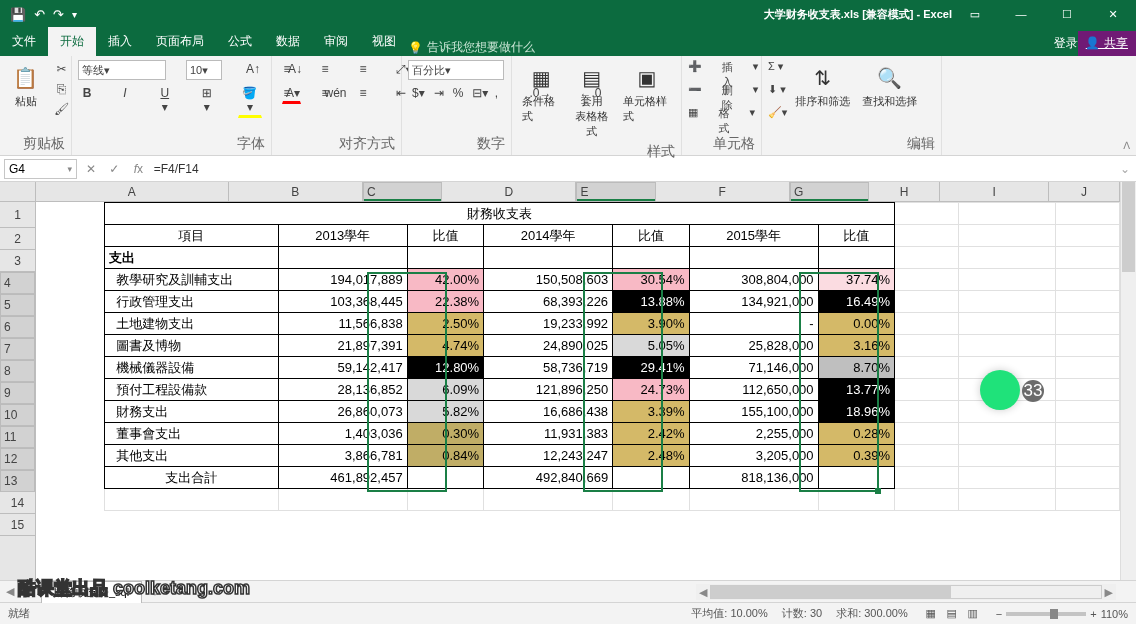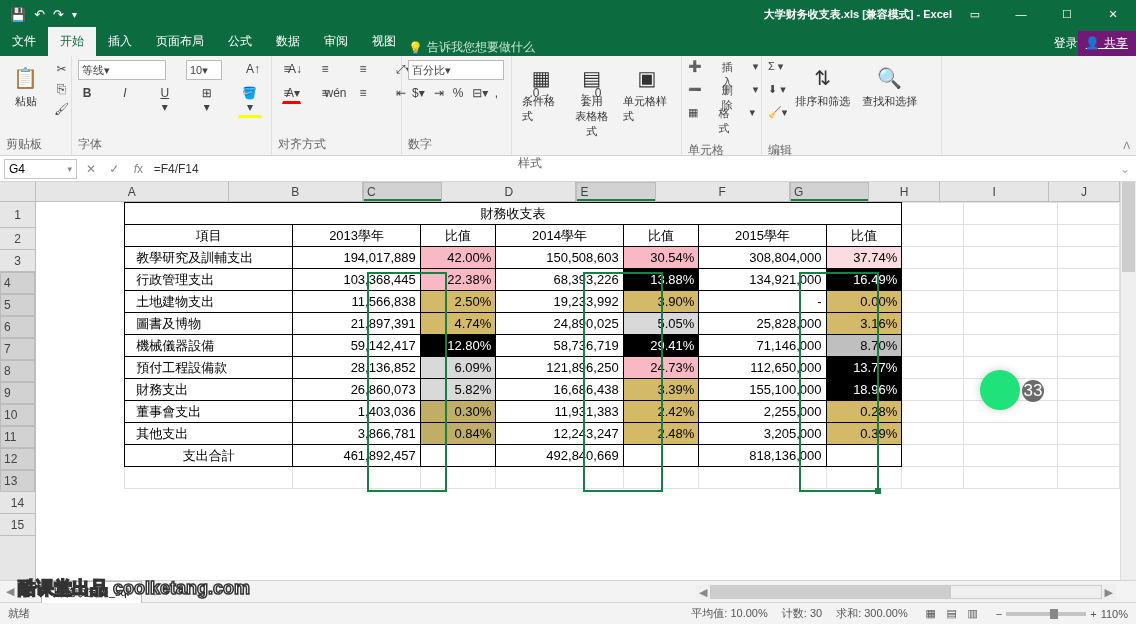--- a/index.html
+++ b/index.html
@@ -13,21 +13,21 @@
 .titlebar .winbtns div { width: 46px; height:28px; display:flex; align-items:center; justify-content:center; color:#fff; }
 
 .tabs { height: 28px; background: #0c6b3f; display:flex; align-items:flex-end; color:#fff; font-size:12px; }
 .tabs .tab { padding: 6px 12px; cursor:pointer; }
 .tabs .tab.active { background: #f3f3f3; color:#0c6b3f; }
 .tabs .right { margin-left:auto; display:flex; align-items:center; padding-right:0; gap:0; }
 .tabs .tell { color:#c9e5d5; display:flex; align-items:center; gap:4px; }
 
 .ribbon { height: 100px; background:#f3f3f3; border-bottom:1px solid #d4d4d4; display:flex; position:relative; }
 .rgroup { border-right:1px solid #e0e0e0; padding: 4px 6px 2px; display:flex; flex-direction:column; justify-content:space-between; }
-.rgroup .label { text-align:left; font-size:12px; color:#666; margin-top:14px; }
+.rgroup .label { text-align:right; font-size:14px; color:#666; margin-top:2px; }
 .rgroup .body { flex:1; display:flex; align-items:flex-start; gap:4px; }
 .bigbtn { display:flex; flex-direction:column; align-items:center; justify-content:center; font-size:11px; color:#333; padding:2px 4px; }
 .bigbtn .ico { width:32px; height:32px; display:flex; align-items:center; justify-content:center; font-size:20px; }
 .smallrow { display:flex; align-items:flex-start; gap:20px; font-size:11px; color:#444; height:22px; }
 .sel { border:1px solid #bbb; background:#fff; font-size:11px; padding:1px 3px; height:20px; display:flex; align-items:center; }
 .btn-s { border:1px solid transparent; padding:1px 3px; font-size:12px; color:#444; min-width:18px; text-align:center; }
 .ribbon-collapse { position:absolute; right:6px; bottom:4px; font-size:10px; color:#888; }
 
 .fbar { height:26px; border-bottom:1px solid #d4d4d4; display:flex; align-items:center; font-size:12px; background:#fff; }
 .namebox { width:73px; border:1px solid #c6c6c6; margin:2px 4px; height:20px; display:flex; align-items:center; padding:0 4px; justify-content:space-between; }
@@ -40,21 +40,21 @@
 .colhdrs-wrap { flex:1; overflow:hidden; position:relative; }
 .colhdrs { height:20px; display:flex; background:#e6e6e6; border-bottom:1px solid #bdbdbd; }
 .ch { border-right:1px solid #bdbdbd; text-align:center; font-size:12px; color:#444; height:20px; line-height:20px; }
 .ch.sel { background:#d2d2d2; }
 .corner { width:36px; height:20px; background:#e6e6e6; border-right:1px solid #bdbdbd; border-bottom:1px solid #bdbdbd; position:absolute; left:0; top:0; z-index:5; }
 
 .rh { border-bottom:1px solid #bdbdbd; text-align:center; font-size:12px; color:#444; height:22px; line-height:22px; background:#e6e6e6; }
 .rh.sel { background:#d2d2d2; }
 .rh.first { height:26px; line-height:26px; }
 
-.cells { position:absolute; left:52px; top:20px;padding-left:36px; }
+.cells { position:absolute; left:32px; top:20px;padding-left:36px; }
 table.sheet { border-collapse:collapse; }
 table.sheet td { border:1px solid #000; font-size:13px; height:22px; padding:0 4px; background:#fff; }
 td.noborder { border:1px solid #e0e0e0 !important; }
 td.title-cell { text-align:center; font-size:20px; font-family:"SimSun"; height:26px; }
 td.hdr { text-align:center; font-size:14px; }
 td.item { text-align:left; }
 td.num { text-align:right; }
 td.ratio { text-align:right; font-size:12px; }
 .hl-pink { background:#f8b9c5 !important; }
 .hl-lpink { background:#fbdce1 !important;margin-left:16px; }
@@ -316,20 +316,32 @@
               <td class="hdr" style="width:80px">比值</td>
               <td class="hdr" style="width:136px">2014學年</td>
               <td class="hdr" style="width:80px">比值</td>
               <td class="hdr" style="width:136px">2015學年</td>
               <td class="hdr" style="width:80px">比值</td>
               <td class="noborder"></td>
               <td class="noborder"></td>
               <td class="noborder"></td>
             </tr>
             <tr>
+              <td class="item"><b>支出</b></td>
+              <td></td>
+              <td></td>
+              <td></td>
+              <td></td>
+              <td></td>
+              <td></td>
+              <td class="noborder"></td>
+              <td class="noborder"></td>
+              <td class="noborder"></td>
+            </tr>
+            <tr>
               <td class="item">&nbsp;&nbsp;教學研究及訓輔支出</td>
               <td class="num">194,017,889</td>
               <td class="ratio hl-pink">42.00%</td>
               <td class="num">150,508,603</td>
               <td class="ratio hl-pink">30.54%</td>
               <td class="num">308,804,000</td>
               <td class="ratio hl-lpink">37.74%</td>
               <td class="noborder"></td>
               <td class="noborder"></td>
               <td class="noborder"></td>

